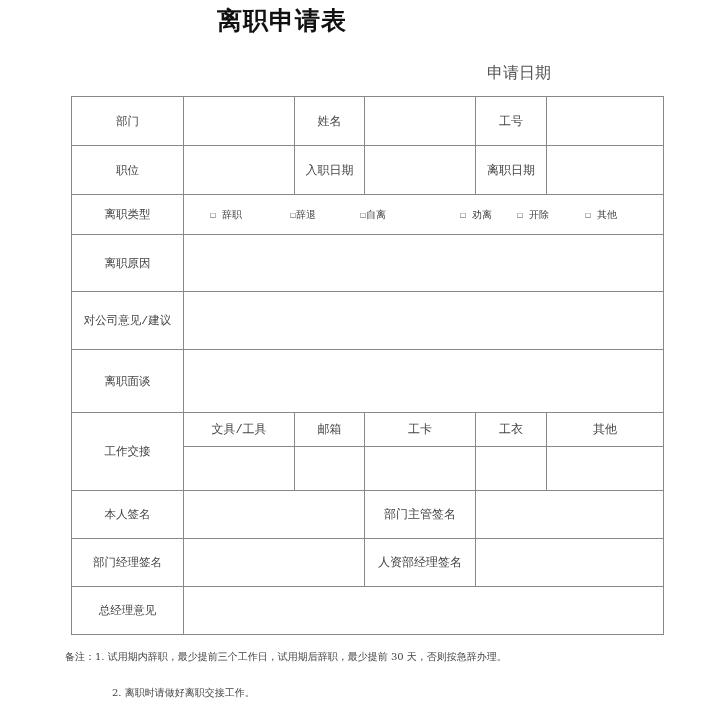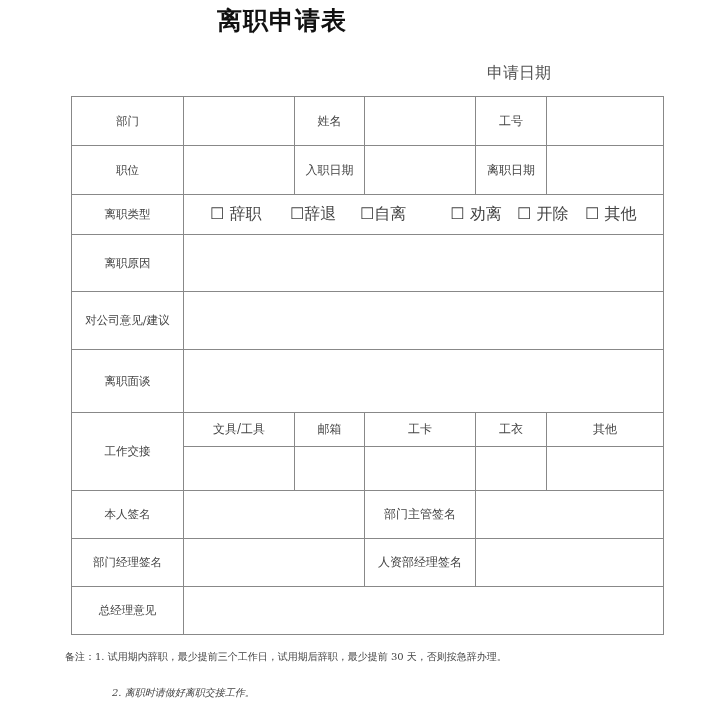--- a/index.html
+++ b/index.html
@@ -1,22 +1,22 @@
 <!DOCTYPE html>
 <html><head>
 <meta charset="utf-8">
 <style>
   html,body{margin:0;padding:0;background:#fff;}
   body{width:712px;height:712px;position:relative;overflow:hidden;font-family:"DejaVu Serif",serif;color:#333;}
   .title{position:absolute;top:4px;left:0;width:564px;text-align:center;font-family:"DejaVu Sans",sans-serif;font-weight:bold;font-size:25px;color:#111;letter-spacing:1px;}
   .apply-date{position:absolute;top:63px;left:487px;font-size:16px;color:#555;}
   table{position:absolute;left:71px;top:96px;width:592px;border-collapse:collapse;table-layout:fixed;border:1.5px solid #222;}
-  td{border:1px solid #888;text-align:center;vertical-align:middle;font-size:12px;color:#444;padding:0;}
+  td{border:1px solid #888;text-align:center;vertical-align:middle;font-size:12px;color:#444;padding:0;font-family:Liberation Mono, monospace;}
   .lbl{font-size:11.5px;}
-  .types{display:flex;align-items:center;height:100%;padding-left:26px;font-size:16px;}
+  .types{display:flex;align-items:center;height:100%;padding-left:26px;font-size:10px;}
   .types span{margin-right:0;}
   .notes{position:absolute;left:65px;font-size:10px;color:#444;}
 </style>
 </head>
 <body>
 
 <div class="title">离职申请表</div>
 <div class="apply-date">申请日期</div>
 
 <table>
@@ -98,13 +98,13 @@
     <td colspan="2"></td>
   </tr>
   <tr style="height:48px">
     <td class="lbl">总经理意见</td>
     <td colspan="5"></td>
   </tr>
 </tbody>
   </table>
 
 <div class="notes" style="top:650px;">备注：1. 试用期内辞职，最少提前三个工作日，试用期后辞职，最少提前 30 天，否则按急辞办理。</div>
-<div class="notes" style="top:686px;left:112px;font-style:italic;">2. 离职时请做好离职交接工作。</div>
+<div class="notes" style="top:686px;left:112px;">2. 离职时请做好离职交接工作。</div>
 
 </body></html>

